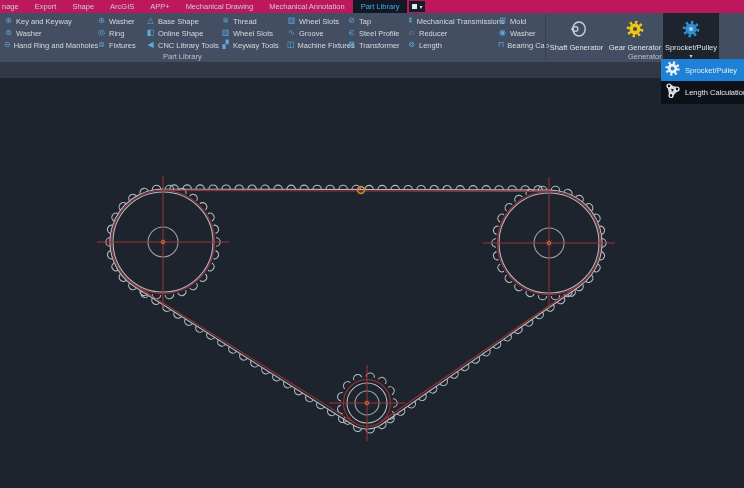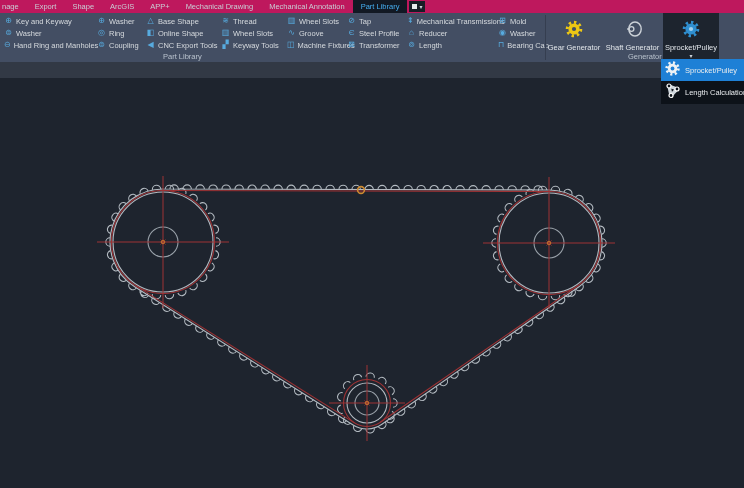--- a/index.html
+++ b/index.html
@@ -104,35 +104,35 @@
           <div class="ritem">
               <span class="ric">⊕</span>
               <span class="rlb">Washer</span>
             </div>
           <div class="ritem">
               <span class="ric">◎</span>
               <span class="rlb">Ring</span>
             </div>
           <div class="ritem">
               <span class="ric">⊜</span>
-              <span class="rlb">Coupling</span>
+              <span class="rlb">Fixtures</span>
             </div>
         </div>
         <div class="col c3">
           <div class="ritem">
               <span class="ric">△</span>
               <span class="rlb">Base Shape</span>
             </div>
           <div class="ritem">
               <span class="ric">◧</span>
               <span class="rlb">Online Shape</span>
             </div>
           <div class="ritem">
               <span class="ric">◀</span>
-              <span class="rlb">CNC Export Tools</span>
+              <span class="rlb">CNC Library Tools</span>
             </div>
         </div>
         <div class="col c4">
           <div class="ritem">
               <span class="ric">≋</span>
               <span class="rlb">Thread</span>
             </div>
           <div class="ritem">
               <span class="ric">▥</span>
               <span class="rlb">Wheel Slots</span>
@@ -199,39 +199,39 @@
             </div>
         </div>
       </div>
       <div class="grouplabel">Part Library</div>
     </div>
 
     <div class="vdiv"></div>
 
     <div class="gen">
       <div class="genbtns">
+        <div class="gbtn shaft">
+          <span class="gico">
+            <svg width="22" height="18" viewBox="0 0 22 18">
+              <ellipse cx="13" cy="9" rx="6.2" ry="7" fill="none" stroke="#ccd2d8" stroke-width="1.4"></ellipse>
+              <circle cx="9.5" cy="9" r="2.4" fill="none" stroke="#ccd2d8" stroke-width="1.3"></circle>
+              <line x1="5" y1="9" x2="7.2" y2="9" stroke="#ccd2d8" stroke-width="1.3"></line>
+            </svg>
+          </span>
+          <span class="glabel">Shaft Generator</span>
+        </div>
         <div class="gbtn gear">
           <span class="gico">
             <svg width="20" height="20" viewBox="0 0 20 20">
               <circle cx="10" cy="10" r="5.6" fill="#edc713"></circle>
               <circle cx="10" cy="10" r="6.8" fill="none" stroke="#edc713" stroke-width="3" stroke-dasharray="2.4 2.9"></circle>
               <circle cx="10" cy="10" r="2.1" fill="#434e63"></circle>
             </svg>
           </span>
           <span class="glabel">Gear Generator</span>
-        </div>
-        <div class="gbtn shaft">
-          <span class="gico">
-            <svg width="22" height="18" viewBox="0 0 22 18">
-              <ellipse cx="13" cy="9" rx="6.2" ry="7" fill="none" stroke="#ccd2d8" stroke-width="1.4"></ellipse>
-              <circle cx="9.5" cy="9" r="2.4" fill="none" stroke="#ccd2d8" stroke-width="1.3"></circle>
-              <line x1="5" y1="9" x2="7.2" y2="9" stroke="#ccd2d8" stroke-width="1.3"></line>
-            </svg>
-          </span>
-          <span class="glabel">Shaft Generator</span>
         </div>
         <div class="gbtn sprk">
           <span class="gico">
             <svg width="20" height="20" viewBox="0 0 20 20">
               <circle cx="10" cy="10" r="5.6" fill="#2f8fd0"></circle>
               <circle cx="10" cy="10" r="6.8" fill="none" stroke="#2f8fd0" stroke-width="3" stroke-dasharray="2.4 2.9"></circle>
               <circle cx="10" cy="10" r="2.1" fill="#9fd0ef"></circle>
             </svg>
           </span>
           <span class="glabel">Sprocket/Pulley</span>

